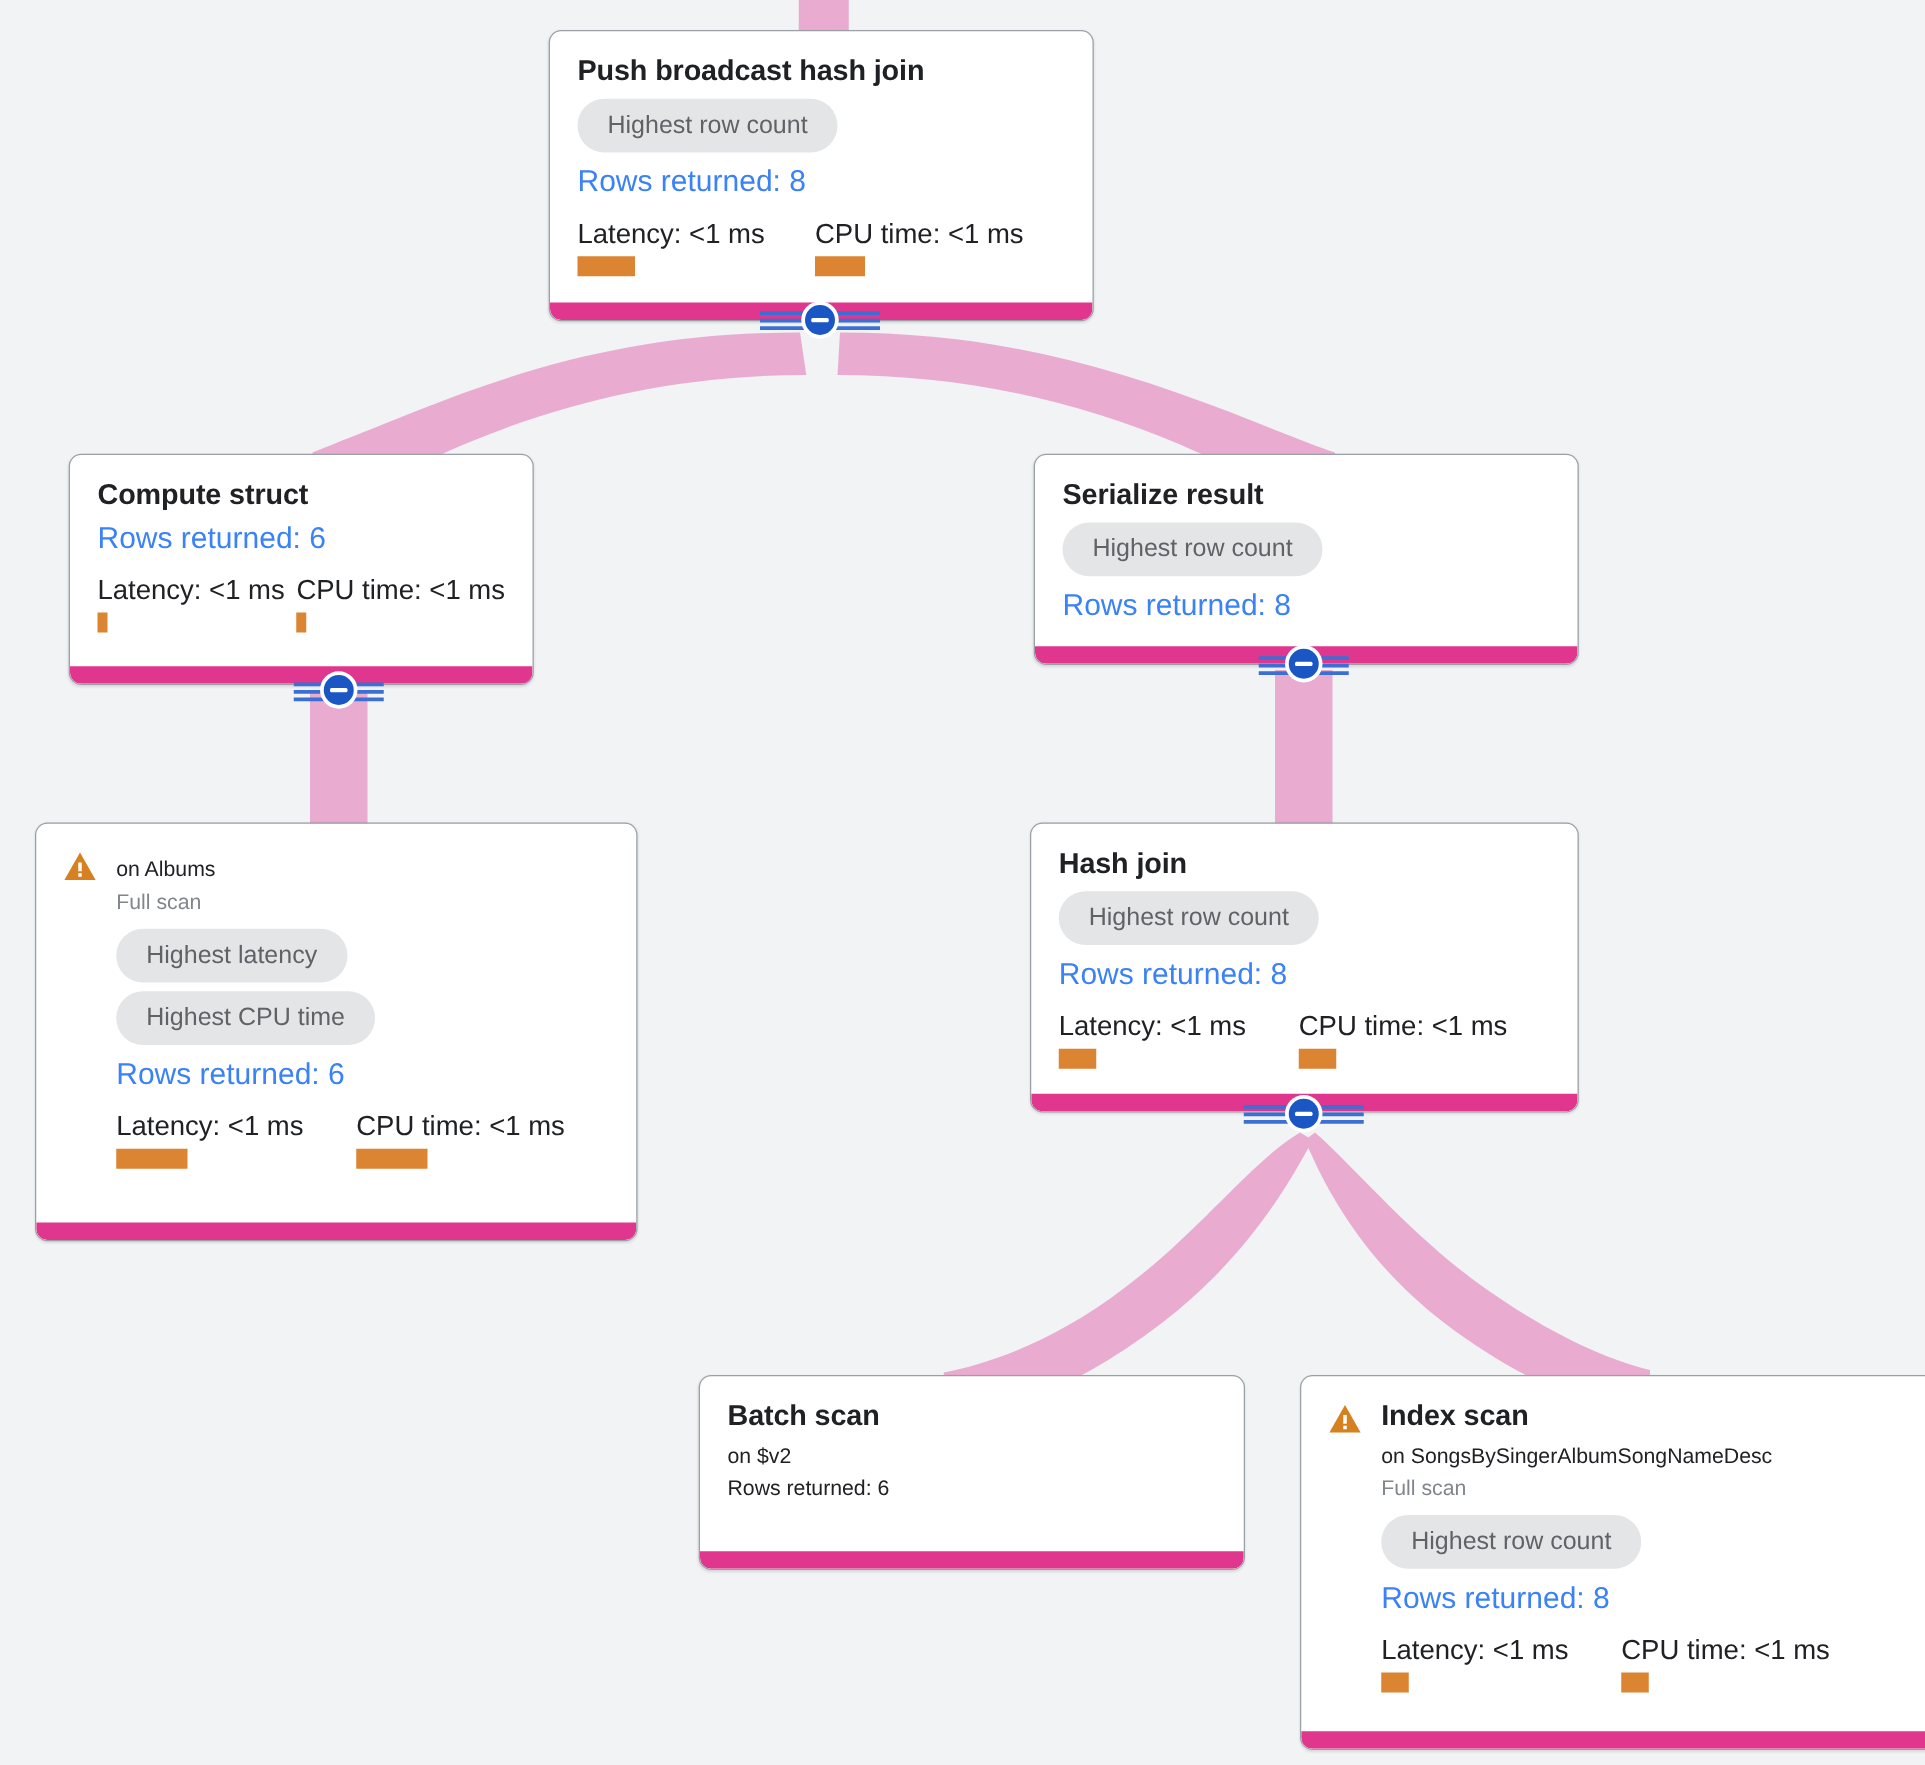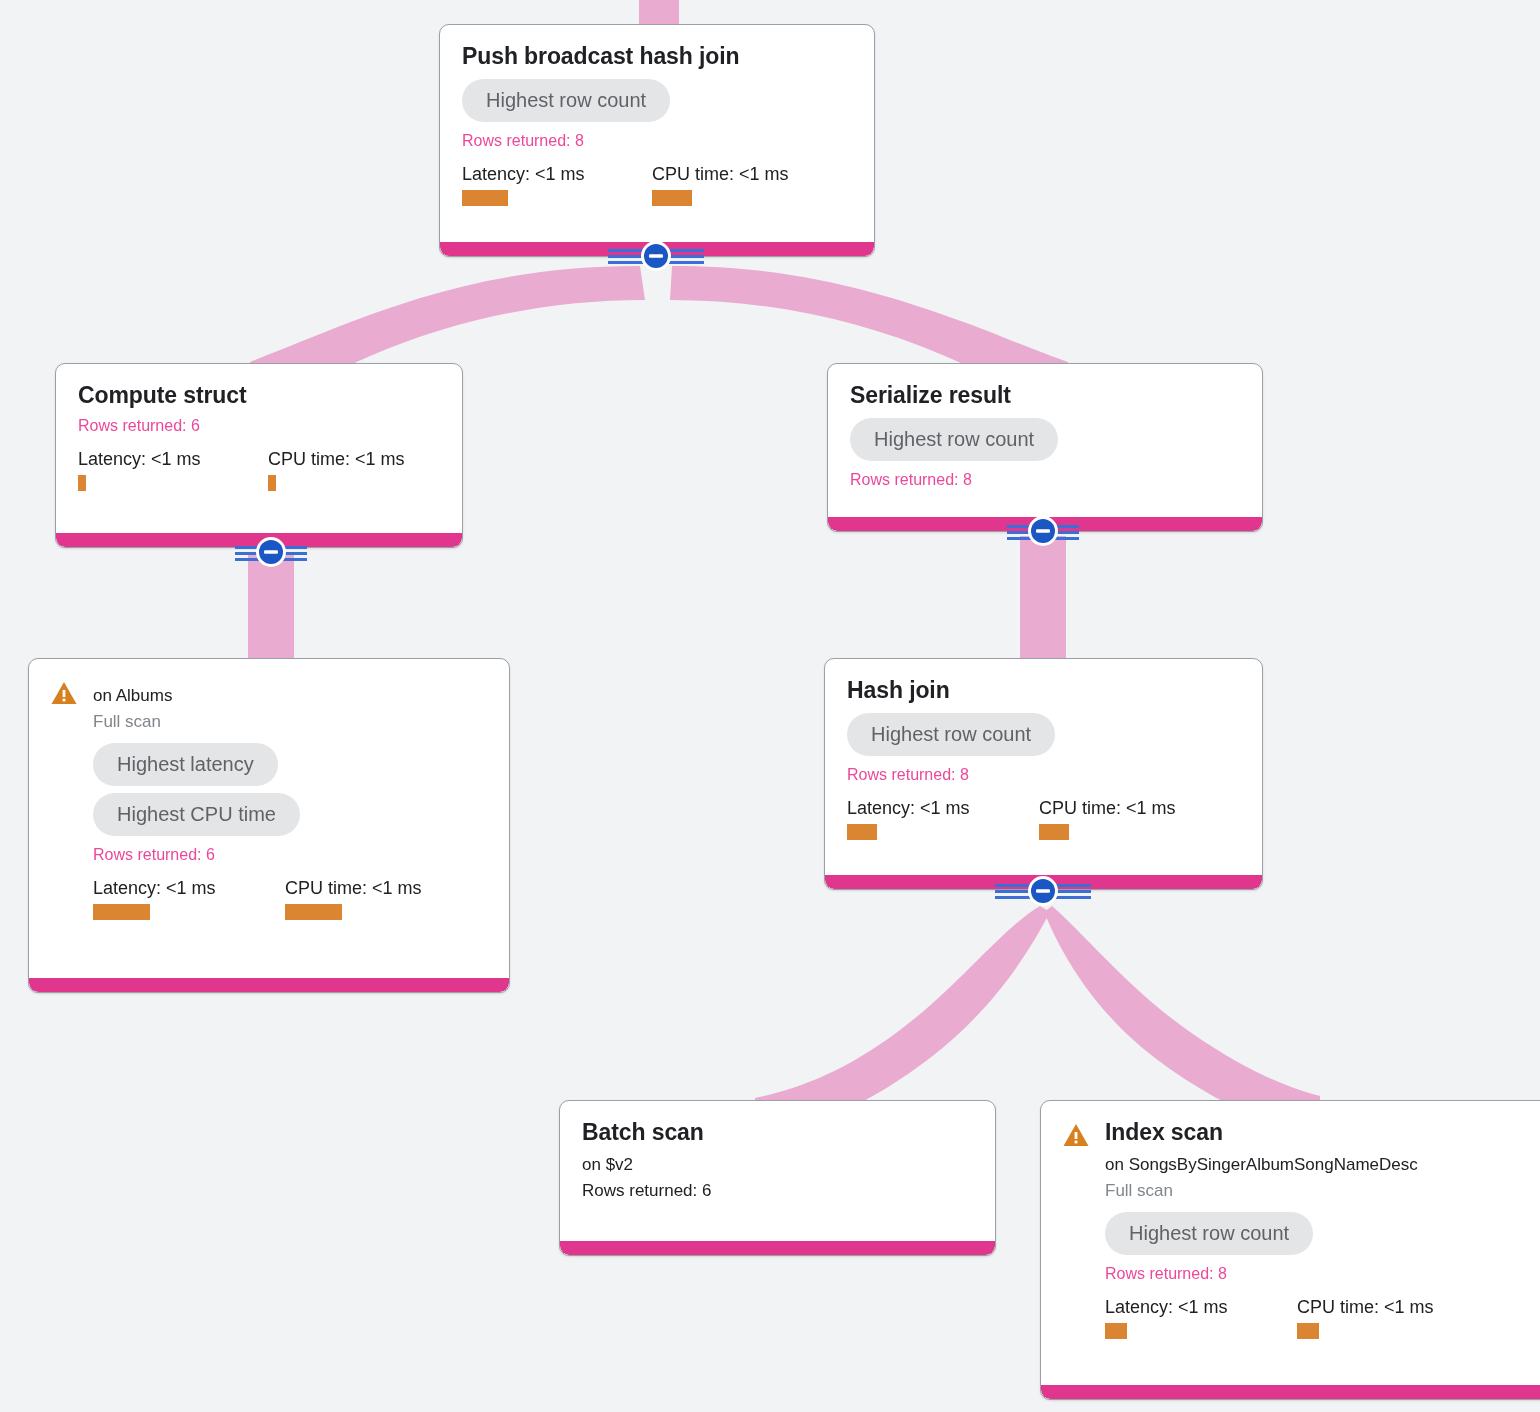--- a/index.html
+++ b/index.html
@@ -82,32 +82,32 @@
     color: #5f6368;
     font-size: 20px;
     line-height: 1;
     border-radius: 999px;
     padding: 11px 24px 12px 24px;
     margin-top: 9px;
     white-space: nowrap;
   }
   .chip-wrap { display: block; }
   .rows {
-    font-size: 16px;
-    color: #ec4899;
+    font-size: 24px;
+    color: #3b82f6;
     margin-top: 10px;
     white-space: nowrap;
   }
   .metrics {
     display: flex;
     margin-top: 14px;
   }
   .metric { display: flex; flex-direction: column; }
   .metric-label {
-    font-size: 18px;
+    font-size: 22px;
     color: #202124;
     white-space: nowrap;
   }
   .metric-bar {
     height: 16px;
     background: #db8432;
     margin-top: 5px;
   }
 </style>
 </head>
@@ -182,21 +182,21 @@
               <span class="metric-label">CPU time: &lt;1 ms</span>
               <span class="metric-bar" style="width:40px;"></span>
             </div>
           </div>
         </div>
       </div>
     </div>
     <div class="card-accent"></div>
   </div>
 
-  <div class="card" style="left:55px; top:363px; width:408px; height:185px;">
+  <div class="card" style="left:55px; top:363px; width:372px; height:185px;">
     <div class="card-body">
       <div class="title-row">
         <div class="title-col">
           <div class="card-title">Compute struct</div>
           <div class="rows" style="margin-top:8px;">Rows returned: 6</div>
           <div class="metrics">
             <div class="metric" style="width:190px;">
               <span class="metric-label">Latency: &lt;1 ms</span>
               <span class="metric-bar" style="width:8px;"></span>
             </div>

